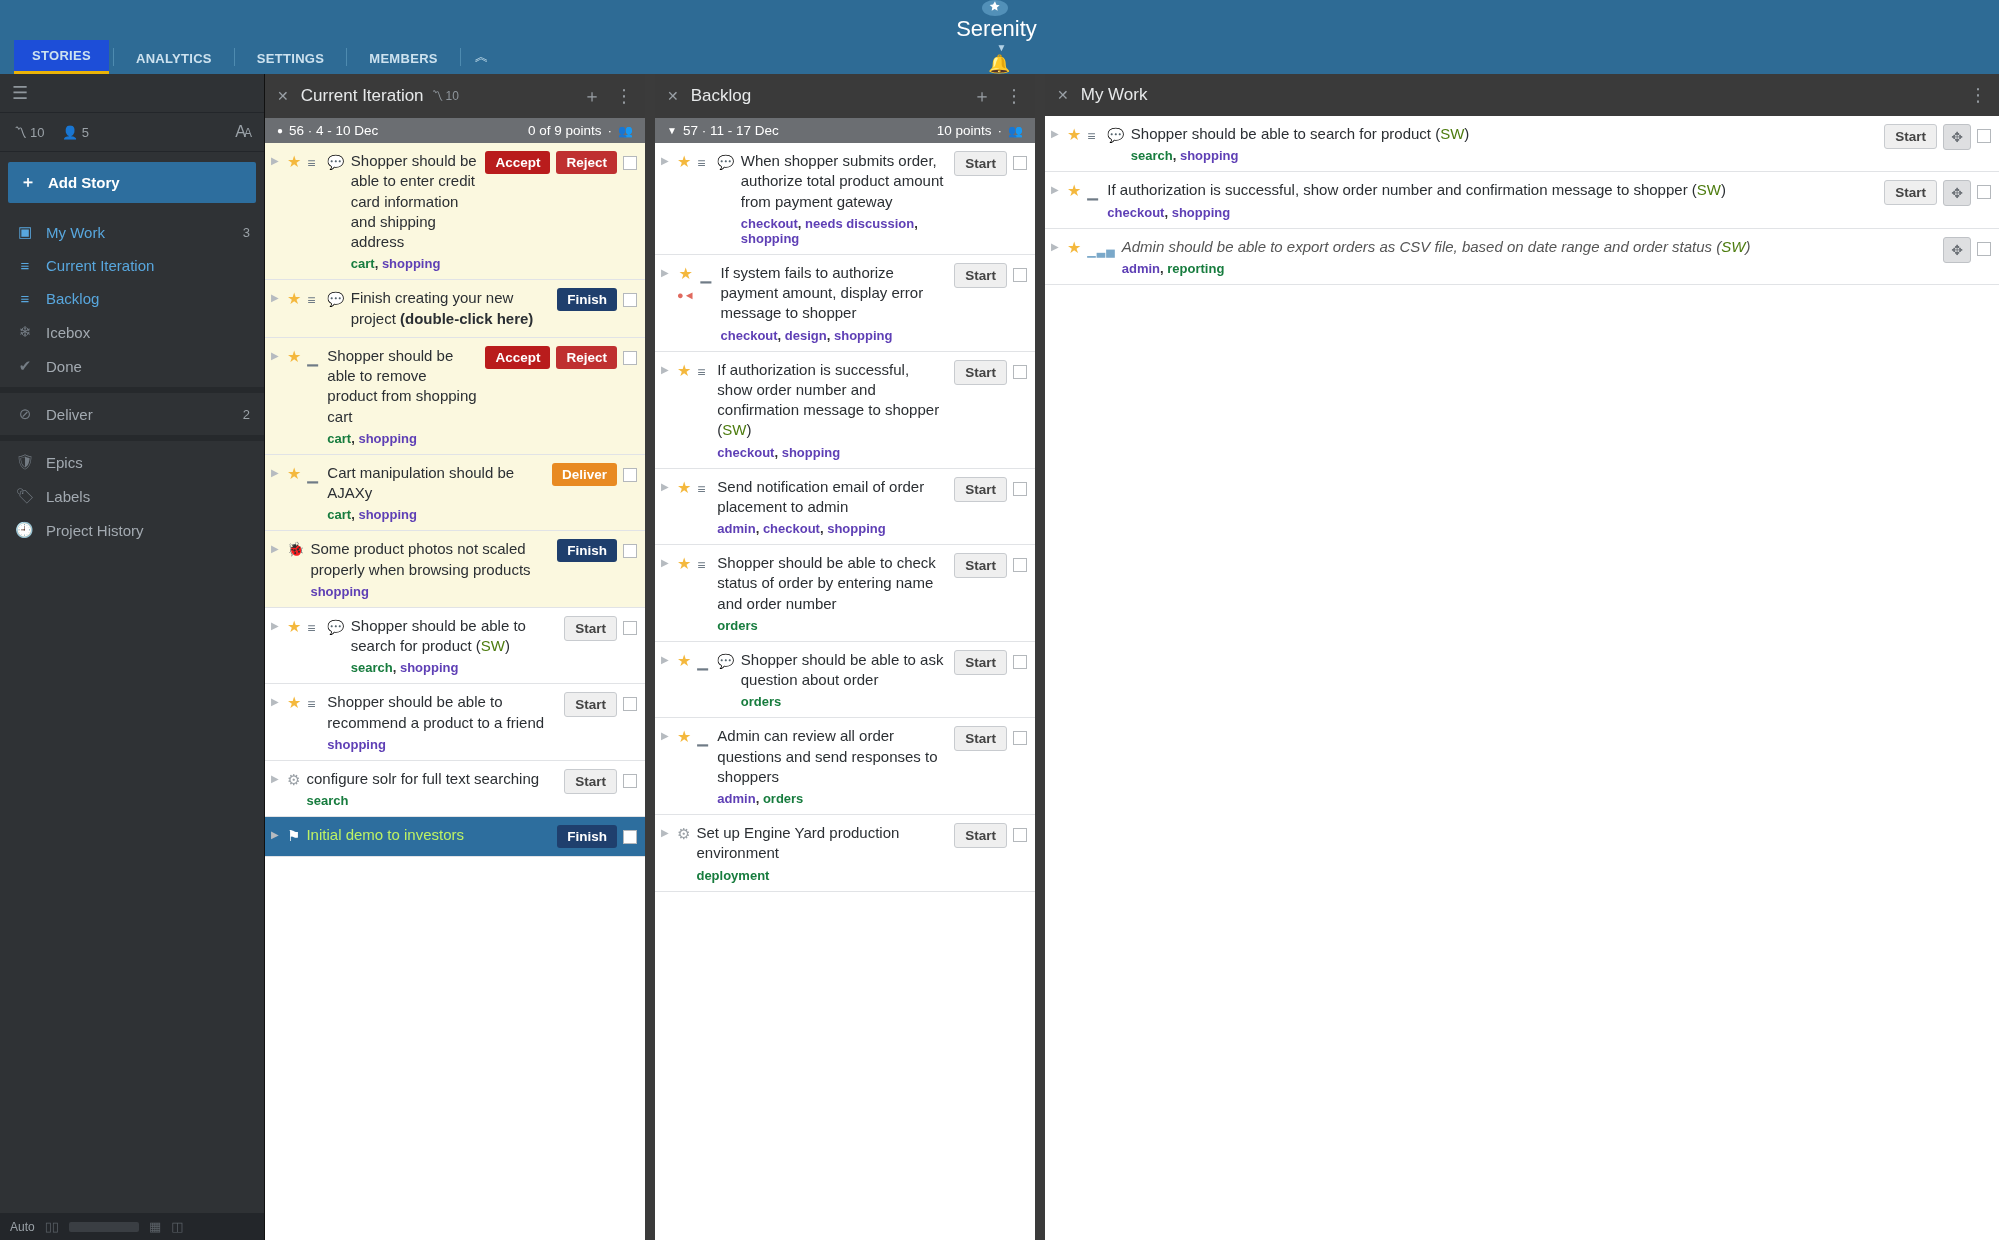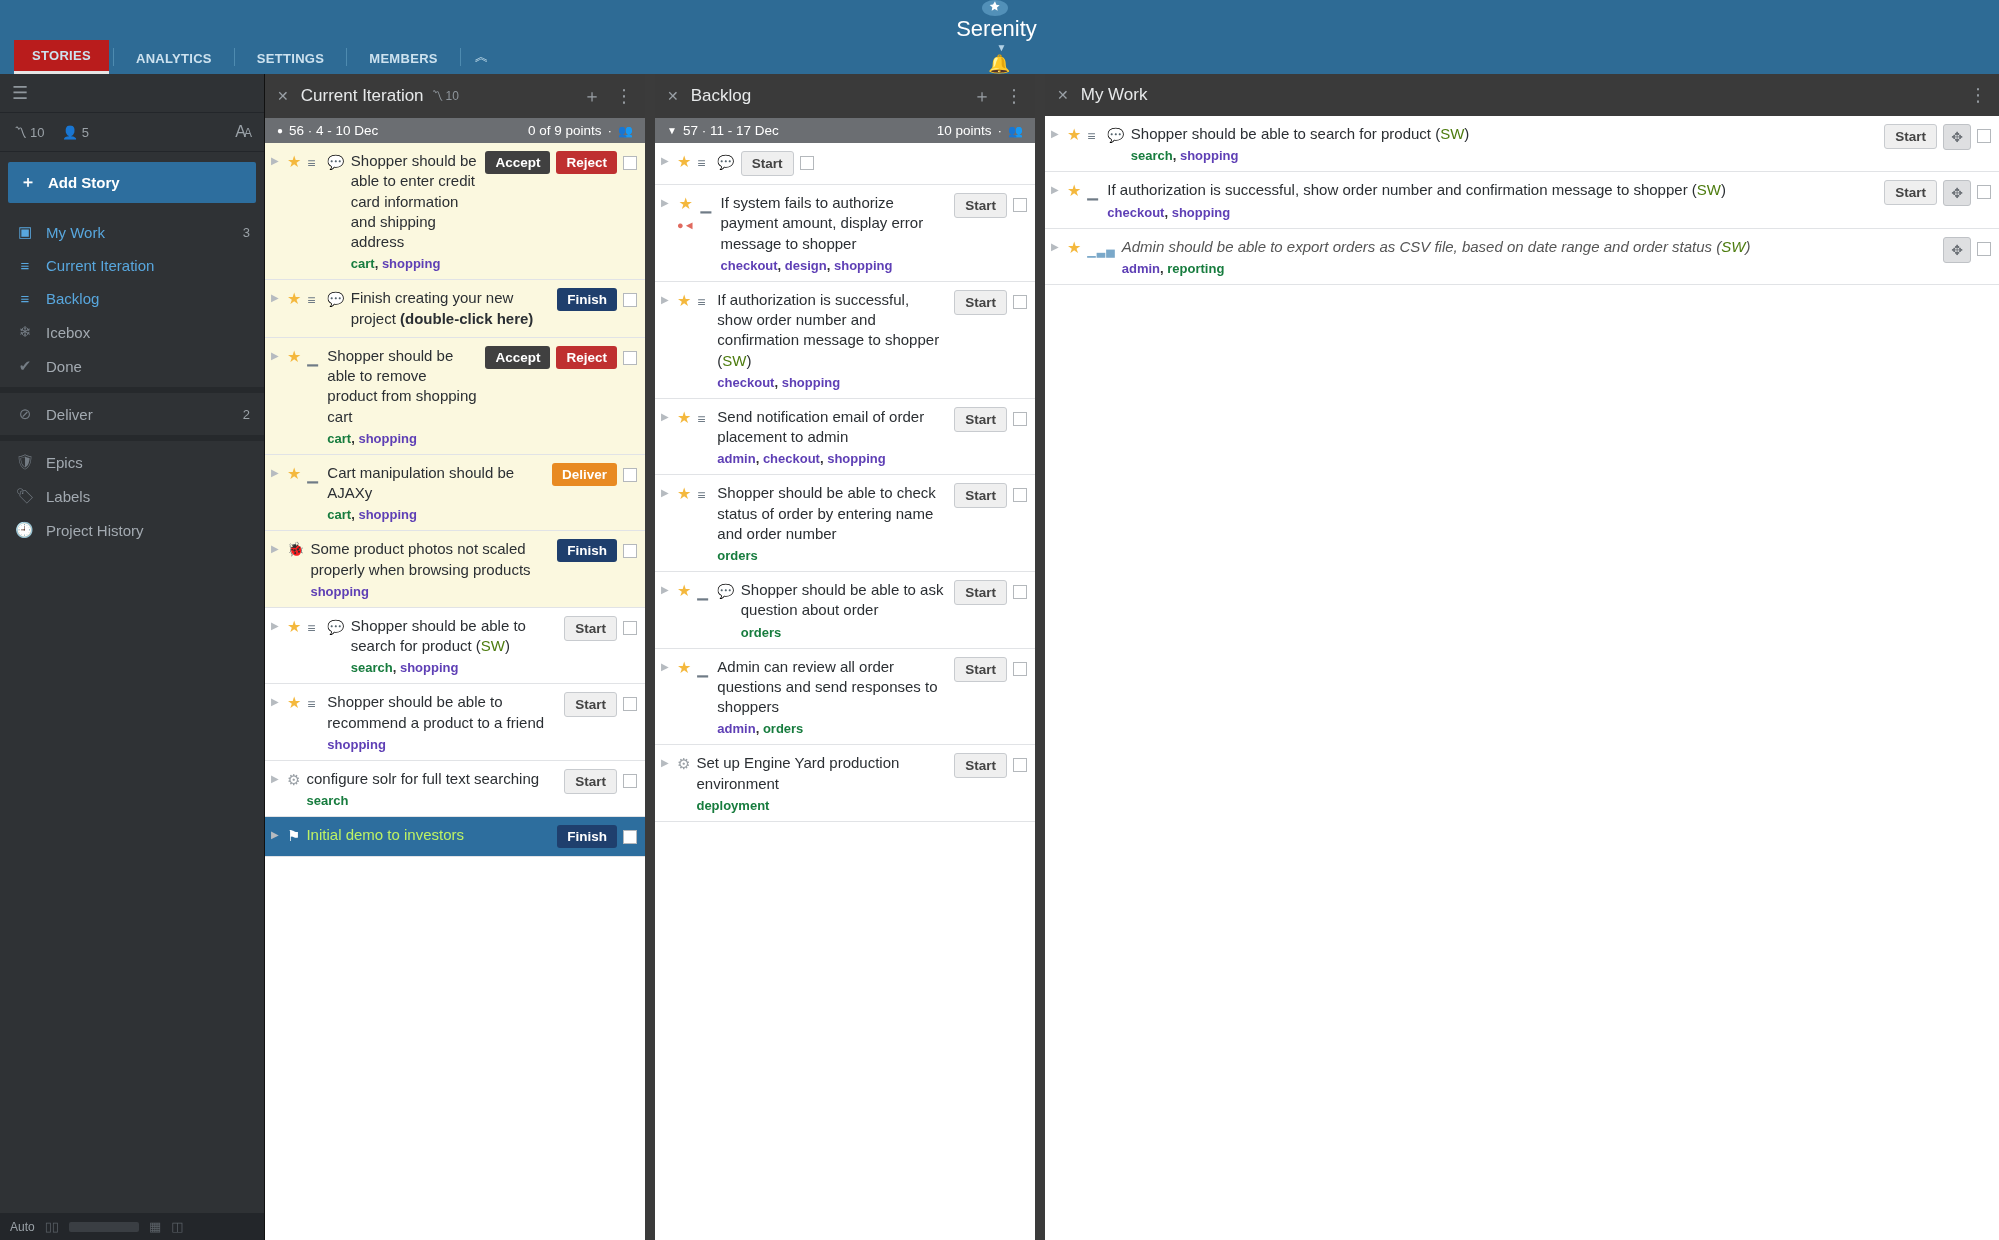--- a/index.html
+++ b/index.html
@@ -16,21 +16,21 @@
 .search-wrap { background: #3a7aa3; border-radius:3px; display:flex; align-items:center; padding: 4px 8px; width: 260px; margin-right: 18px; }
 .search-wrap input { flex:1; background:transparent; border:none; color:#cfe4f1; font-size:14px; outline:none; }
 .search-wrap input::placeholder { color:#addaf5; }
 .search-icon { color:#9cc5de; margin-right:8px; }
 .help-q { color:#8ab5d1; font-size:13px; }
 .top-link { color:#e8f4fb; font-weight:700; font-size:13px; margin: 0 14px; letter-spacing:0.3px; }
 
 
 .tabrow { background:#2e6b95; display:flex; align-items:flex-end; padding: 0 14px; height:32px; }
 .tab { color:#cde2ef; font-weight:700; font-size:13px; padding: 8px 18px 8px; cursor:pointer; letter-spacing:0.3px; }
-.tab.active { background:#b91c1c; border-bottom:3px solid #e5e5e5; }
+.tab.active { background:#1d4ed8; border-bottom:3px solid #eab308; }
 .tab-sep { width:1px; height:18px; background:#4e8bb0; margin: 0 4px 8px; }
 .tab-more { color:#b6d4e5; padding: 6px 10px 8px; }
 
 
 .main { display:flex; height: calc(100vh - 74px); }
 .sidebar { width:265px; background:#2f3235; color:#cfd4d8; display:flex; flex-direction:column; border-right:1px solid #111; }
 .side-top { display:flex; align-items:center; padding: 8px 12px; border-bottom:1px solid #23262a; }
 .hamburger { font-size:18px; color:#8f969c; }
 .side-stats { display:flex; gap:18px; padding: 10px 14px; border-bottom:1px solid #23262a; align-items:center; }
 .side-stats .stat { display:flex; align-items:center; gap:3px; color:#9aa1a7; font-size:13px;}
@@ -85,21 +85,21 @@
 .tags { margin-top:4px; font-size:13px; font-weight:600; }
 .tags span { }
 .tags .t-cart, .tags .t-search { color:#177c3e; }
 .tags .t-shopping, .tags .t-checkout, .tags .t-design { color:#5e3fb5; }
 .tags .t-needs { color:#5e3fb5; }
 .tags .t-orders, .tags .t-deployment { color:#177c3e; }
 .tags .t-admin { color:#5e3fb5; }
 .tags .t-reporting { color:#177c3e; }
 .story .actions { display:flex; gap:6px; align-items:flex-start; }
 .btn { border:none; border-radius:3px; padding:4px 10px; font-size:13.5px; font-weight:600; cursor:pointer; }
-.btn.accept { background:#404040; color:#fff; }
+.btn.accept { background:#b91c1c; color:#fff; }
 .btn.reject { background:#bf3030; color:#fff; }
 .btn.finish { background:#1f3f6d; color:#fff; }
 .btn.deliver { background:#e88a22; color:#fff; }
 .btn.start { background:#efefef; color:#444; border:1px solid #c8cbcf; }
 .move-btn { background:#dedfe1; border:1px solid #bfc2c6; border-radius:3px; width:28px; height:26px; display:flex; align-items:center; justify-content:center; color:#6b7076; cursor:pointer; }
 .chk { width:14px; height:14px; border:1px solid #b4b8bc; background:#fff; margin-top:5px; cursor:pointer; }
 .story.sel .chk { background:#fff; }
 .flag { color:#222; font-size:15px; margin-top:2px; }
 .story.sel .flag { color:#fff; }
 .blockers { color:#e06a5f; font-size:11px; display:flex; gap:2px; margin-top:2px; }
@@ -399,20 +399,24 @@
         <span class="right"><span>10 points</span> · <span class="people-icon">👥</span></span>
       </div>
       <div class="stories" id="stories-backlog">
           <div class="story">
     <span class="exp">▶</span>
     <div style="display:flex;flex-direction:column;align-items:center;gap:4px;">
               <span class="star">★</span>
             </div>
     <span class="est">≡</span>
     <span class="cmt">💬</span>
+    <div class="body">
+      <div class="title">When shopper submits order, authorize total product amount from payment gateway</div>
+      <div class="tags"><span class="t-checkout">checkout</span>, <span class="t-needs">needs discussion</span>, <span class="t-shopping">shopping</span></div>
+    </div>
     <div class="actions">
               <button class="btn start">Start</button>
             </div>
     <div class="chk"></div>
   </div>
           <div class="story">
     <span class="exp">▶</span>
     <div style="display:flex;flex-direction:column;align-items:center;gap:4px;">
               <span class="star">★</span>
               <div class="blockers">●◄</div>

